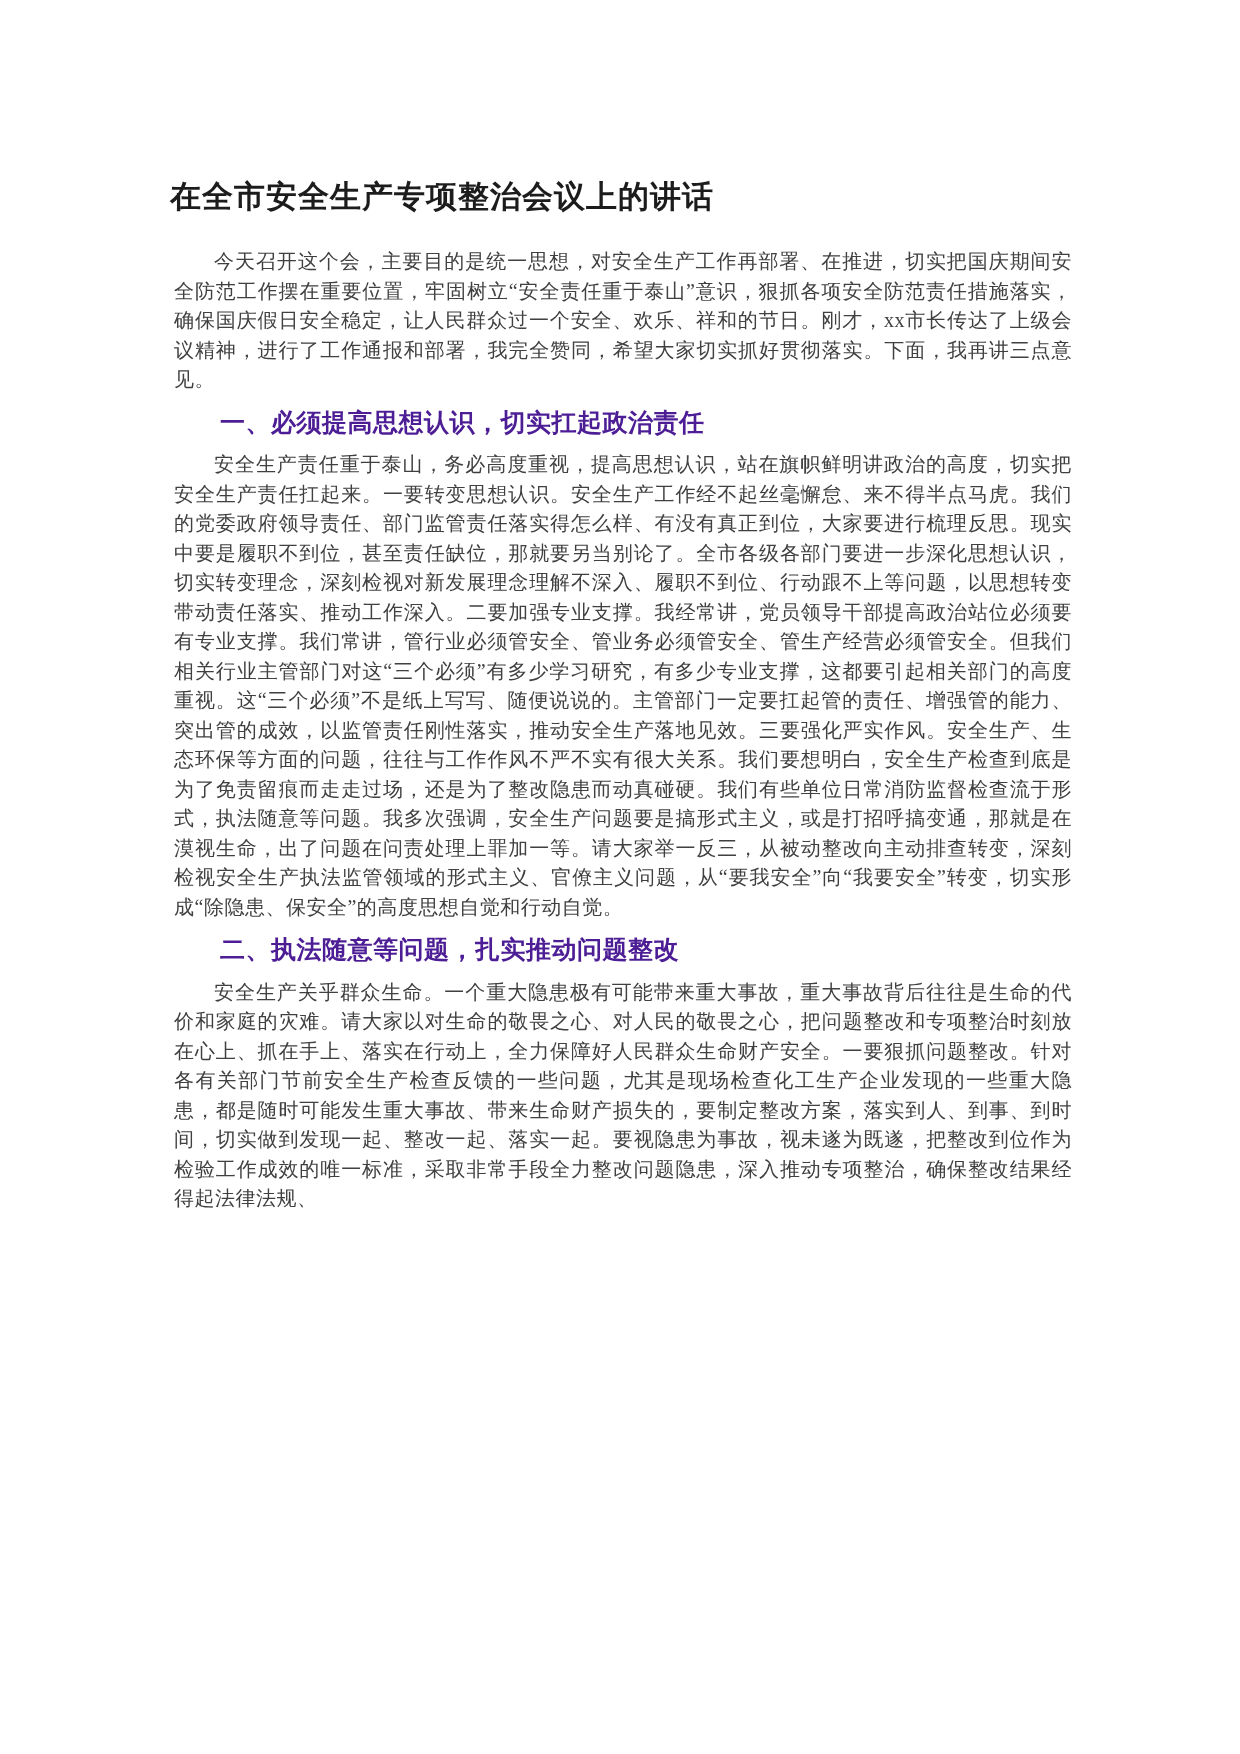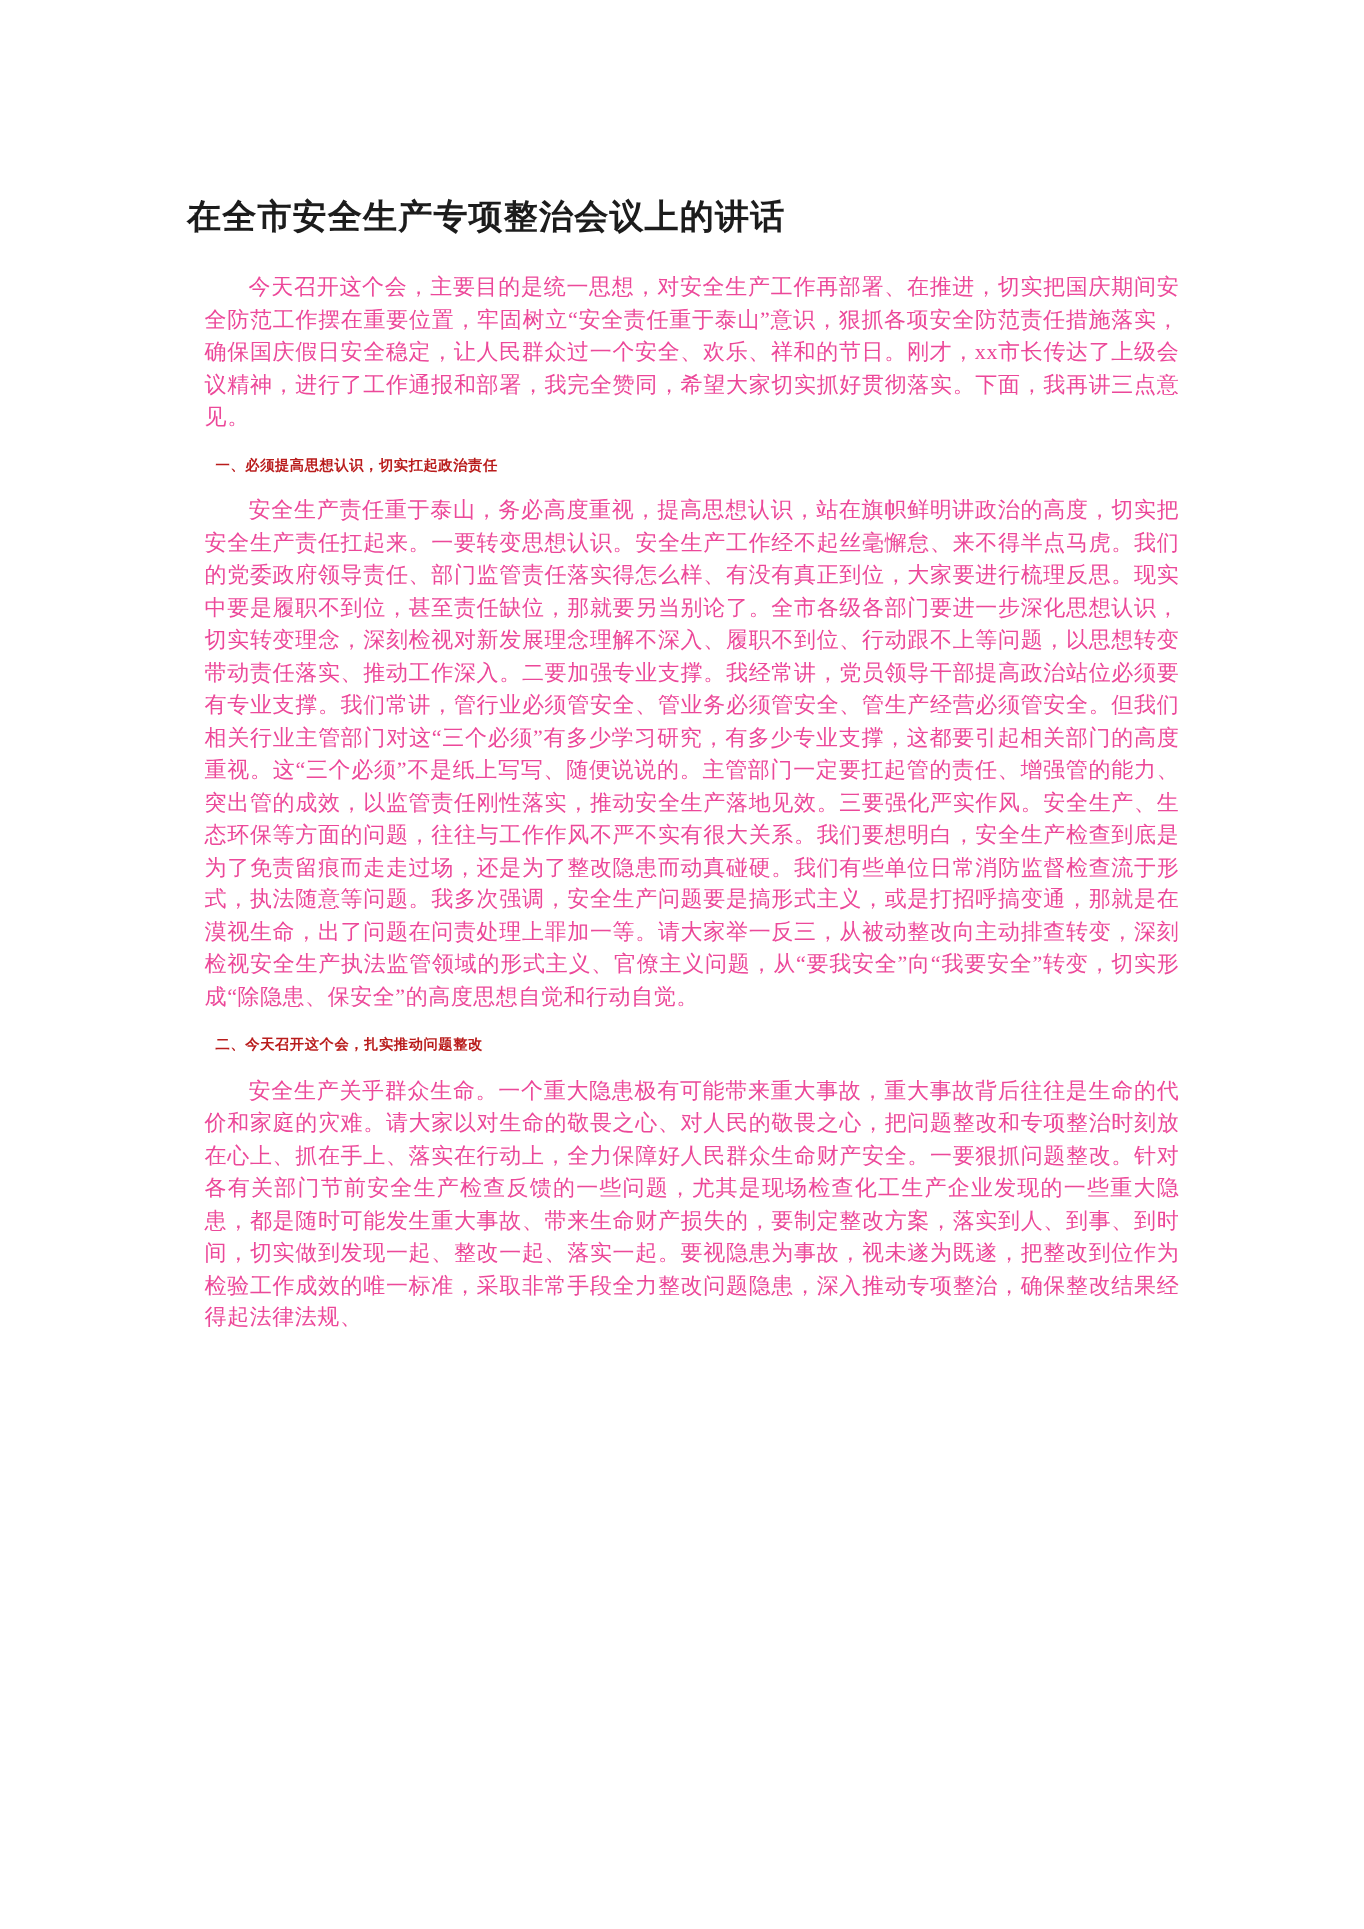--- a/index.html
+++ b/index.html
@@ -40,43 +40,43 @@
     line-height: 29.5px;
     margin-bottom: 14px;
     color: #262626;
   }
 
   .doc-body p.body-para {
     font-size: 20px;
     line-height: 29.5px;
     text-align: justify;
     text-indent: 2em;
-    color: #ec4899;
-    margin: 0 0 1px 16px;
+    color: #404040;
+    margin: 0 0 1px 4px;
     letter-spacing: 0.5px;
   }
 
   .doc-body h2.section-heading {
     font-family: "Liberation Sans", "DejaVu Sans", sans-serif;
-    font-size: 13px;
+    font-size: 25px;
     font-weight: 700;
-    color: #b91c1c;
+    color: #4c1d95;
     line-height: 29.5px;
     text-indent: 2em;
     margin: 13px 0 13px 0;
     letter-spacing: 0.5px;
   }
 </style>
 </head>
 <body>
 
 <div class="page">
   <div class="content">
     <h1 class="doc-title">在全市安全生产专项整治会议上的讲话</h1>
     <div class="doc-body">
         <p class="body-para">今天召开这个会，主要目的是统一思想，对安全生产工作再部署、在推进，切实把国庆期间安全防范工作摆在重要位置，牢固树立“安全责任重于泰山”意识，狠抓各项安全防范责任措施落实，确保国庆假日安全稳定，让人民群众过一个安全、欢乐、祥和的节日。刚才，xx市长传达了上级会议精神，进行了工作通报和部署，我完全赞同，希望大家切实抓好贯彻落实。下面，我再讲三点意见。</p>
         <h2 class="section-heading">一、必须提高思想认识，切实扛起政治责任</h2>
         <p class="body-para">安全生产责任重于泰山，务必高度重视，提高思想认识，站在旗帜鲜明讲政治的高度，切实把安全生产责任扛起来。一要转变思想认识。安全生产工作经不起丝毫懈怠、来不得半点马虎。我们的党委政府领导责任、部门监管责任落实得怎么样、有没有真正到位，大家要进行梳理反思。现实中要是履职不到位，甚至责任缺位，那就要另当别论了。全市各级各部门要进一步深化思想认识，切实转变理念，深刻检视对新发展理念理解不深入、履职不到位、行动跟不上等问题，以思想转变带动责任落实、推动工作深入。二要加强专业支撑。我经常讲，党员领导干部提高政治站位必须要有专业支撑。我们常讲，管行业必须管安全、管业务必须管安全、管生产经营必须管安全。但我们相关行业主管部门对这“三个必须”有多少学习研究，有多少专业支撑，这都要引起相关部门的高度重视。这“三个必须”不是纸上写写、随便说说的。主管部门一定要扛起管的责任、增强管的能力、突出管的成效，以监管责任刚性落实，推动安全生产落地见效。三要强化严实作风。安全生产、生态环保等方面的问题，往往与工作作风不严不实有很大关系。我们要想明白，安全生产检查到底是为了免责留痕而走走过场，还是为了整改隐患而动真碰硬。我们有些单位日常消防监督检查流于形式，执法随意等问题。我多次强调，安全生产问题要是搞形式主义，或是打招呼搞变通，那就是在漠视生命，出了问题在问责处理上罪加一等。请大家举一反三，从被动整改向主动排查转变，深刻检视安全生产执法监管领域的形式主义、官僚主义问题，从“要我安全”向“我要安全”转变，切实形成“除隐患、保安全”的高度思想自觉和行动自觉。</p>
-        <h2 class="section-heading">二、今天召开这个会，扎实推动问题整改</h2>
+        <h2 class="section-heading">二、执法随意等问题，扎实推动问题整改</h2>
         <p class="body-para">安全生产关乎群众生命。一个重大隐患极有可能带来重大事故，重大事故背后往往是生命的代价和家庭的灾难。请大家以对生命的敬畏之心、对人民的敬畏之心，把问题整改和专项整治时刻放在心上、抓在手上、落实在行动上，全力保障好人民群众生命财产安全。一要狠抓问题整改。针对各有关部门节前安全生产检查反馈的一些问题，尤其是现场检查化工生产企业发现的一些重大隐患，都是随时可能发生重大事故、带来生命财产损失的，要制定整改方案，落实到人、到事、到时间，切实做到发现一起、整改一起、落实一起。要视隐患为事故，视未遂为既遂，把整改到位作为检验工作成效的唯一标准，采取非常手段全力整改问题隐患，深入推动专项整治，确保整改结果经得起法律法规、</p>
       </div>
   </div>
 </div>
 
 </body></html>

